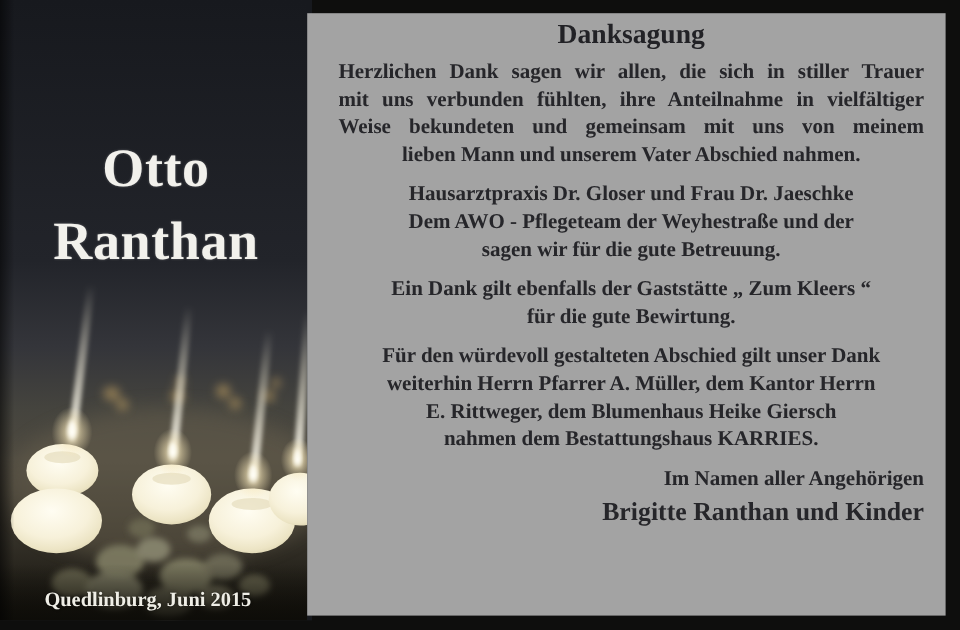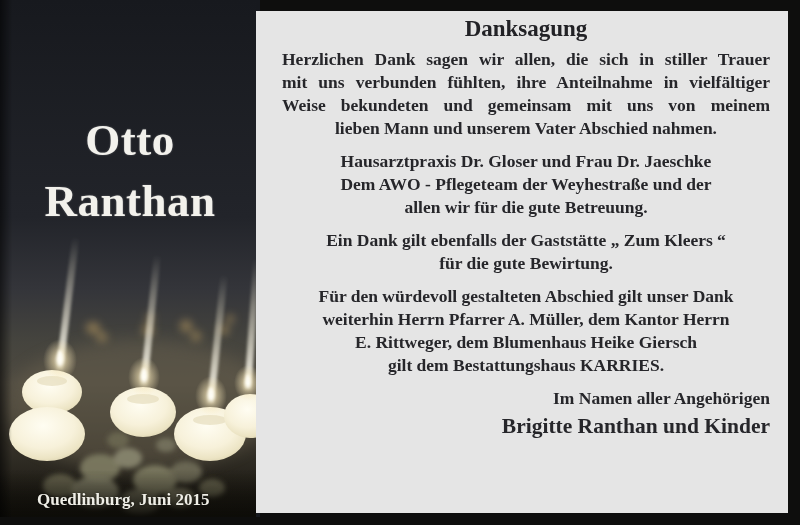--- a/index.html
+++ b/index.html
@@ -22,21 +22,21 @@
     text-shadow:0 0 2px rgba(255,255,255,.30);
   }
   .place-date{
     position:absolute;left:37px;top:490px;
     color:#efeee6;font-weight:700;font-size:17px;line-height:19px;
     text-shadow:0 0 2px rgba(0,0,0,.6);
   }
   
   .panel{
     position:absolute;left:256px;top:11px;right:12px;bottom:12px;
-    background:#e5e5e5;color:#26262a;
+    background:#a3a3a3;color:#26262a;
     padding:2px 18px 0 26px;box-sizing:border-box;
   }
   .notice-title{
     margin:3px 0 6px 0;text-align:center;
     font-size:23px;font-weight:700;color:#222226;
   }
   .para{
     font-size:17.5px;font-weight:700;line-height:23px;
     margin:0 0 10px 0;
   }
@@ -184,31 +184,31 @@
     <div id="paragraphs">
         <div class="para justify">
           <div class="line just">Herzlichen Dank sagen wir allen, die sich in stiller Trauer</div>
           <div class="line just">mit uns verbunden fühlten, ihre Anteilnahme in vielfältiger</div>
           <div class="line just">Weise bekundeten und gemeinsam mit uns von meinem</div>
           <div class="line">lieben Mann und unserem Vater Abschied nahmen.</div>
         </div>
         <div class="para center">
           <div class="line">Hausarztpraxis Dr. Gloser und Frau Dr. Jaeschke</div>
           <div class="line">Dem AWO - Pflegeteam der Weyhestraße und der</div>
-          <div class="line">allen wir für die gute Betreuung.</div>
+          <div class="line">sagen wir für die gute Betreuung.</div>
         </div>
         <div class="para center">
           <div class="line">Ein Dank gilt ebenfalls der Gaststätte „ Zum Kleers “</div>
           <div class="line">für die gute Bewirtung.</div>
         </div>
         <div class="para center">
           <div class="line">Für den würdevoll gestalteten Abschied gilt unser Dank</div>
           <div class="line">weiterhin Herrn Pfarrer A. Müller, dem Kantor Herrn</div>
           <div class="line">E. Rittweger, dem Blumenhaus Heike Giersch</div>
-          <div class="line">gilt dem Bestattungshaus KARRIES.</div>
+          <div class="line">nahmen dem Bestattungshaus KARRIES.</div>
         </div>
       </div>
 
     <div class="closing">
       <div class="closing-intro">Im Namen aller Angehörigen</div>
       <div class="signature">Brigitte Ranthan und Kinder</div>
     </div>
   </div>
 
 </div>

